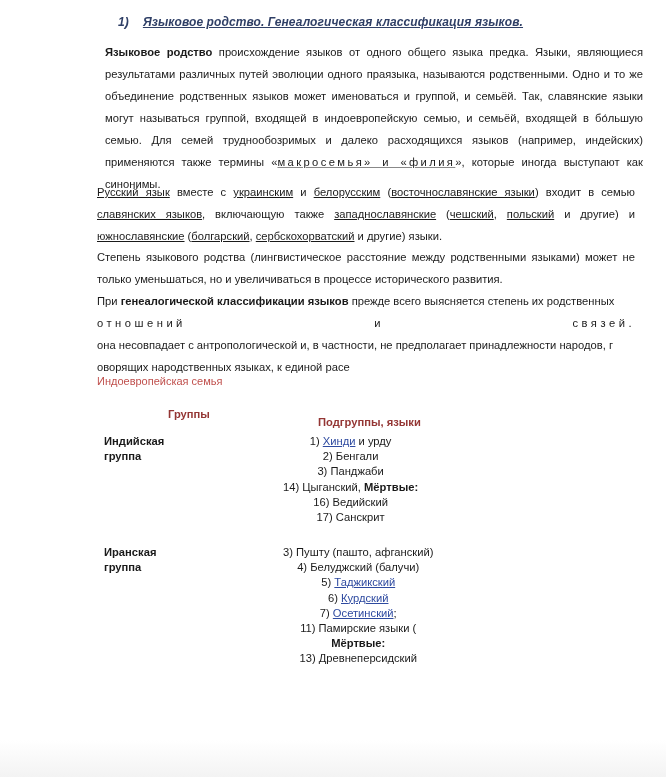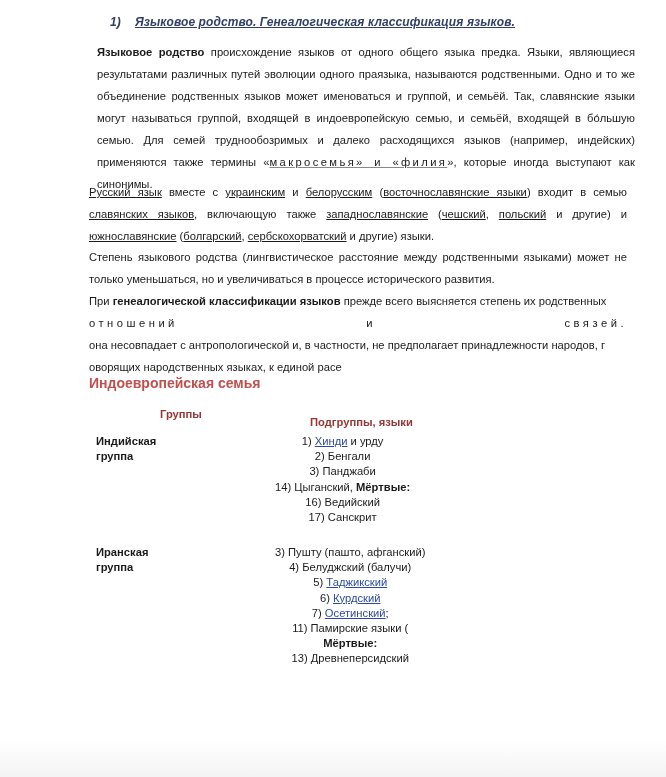--- a/index.html
+++ b/index.html
@@ -2,21 +2,21 @@
 <html><head>
   <meta charset="utf-8">
   <style>
     html, body { margin:0; padding:0; }
     body {
       width:666px; height:777px; overflow:hidden; position:relative;
       background: linear-gradient(to bottom, #ffffff 0px, #ffffff 740px, #f3f3f3 777px);
       font-family: "Liberation Sans", "DejaVu Sans", sans-serif;
       color:#1a1a1a;
     }
-    .page { position:absolute; left:0; top:0; width:576px; height:777px; }
+    .page { position:absolute; left:8px; top:0; width:576px; height:777px; }
     .heading {
       position:absolute; left:110px; top:15px;
       font-size:12px; font-style:italic; font-weight:bold; color:#2f3f66;
       letter-spacing:0.1px;
     }
     .heading .num { margin-right:14px; }
     .heading .title { text-decoration:underline; }
     .para {
       position:absolute; left:89px; width:538px;
       font-size:11.2px; line-height:22px; text-align:justify;
@@ -25,21 +25,21 @@
     .p1 { top:41px;margin-left:8px; }
     .p2 { top:181px; }
     .p3 { top:246px; }
     .p4 { top:290px; }
     .b { font-weight:bold; }
     .u { text-decoration:underline; }
     .spaced { letter-spacing:2.4px; text-decoration:underline; text-decoration-color:#888; }
     .line-spread { display:flex; justify-content:space-between; letter-spacing:3.5px; }
     .section-title {
       position:absolute; left:89px; top:375px;
-      font-size:14px; font-weight:bold; color:#c0504d;
+      font-size:11px; font-weight:normal; color:#c0504d;
     }
     .col-head {
       position:absolute; top:408px; font-size:11.2px; font-weight:bold; color:#943634;
     }
     .col-head.g { left:160px; }
     .col-head.s { left:310px;margin-top:8px; }
     .group-name {
       position:absolute; left:96px; font-size:11.2px; font-weight:bold; line-height:15px;
     }
     .sub-list {

